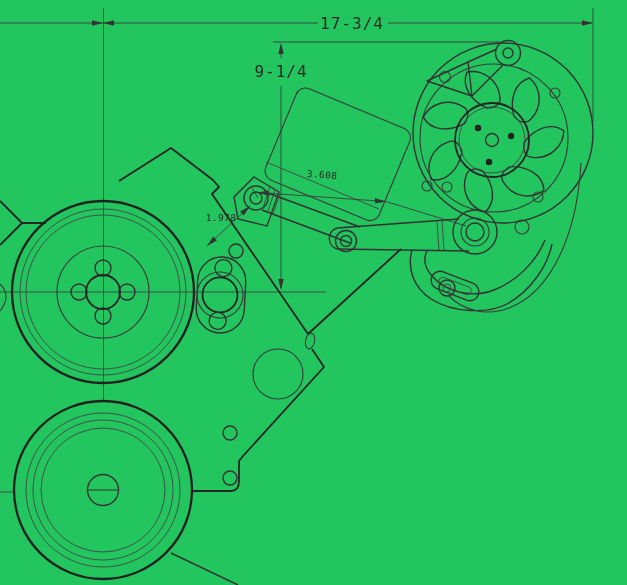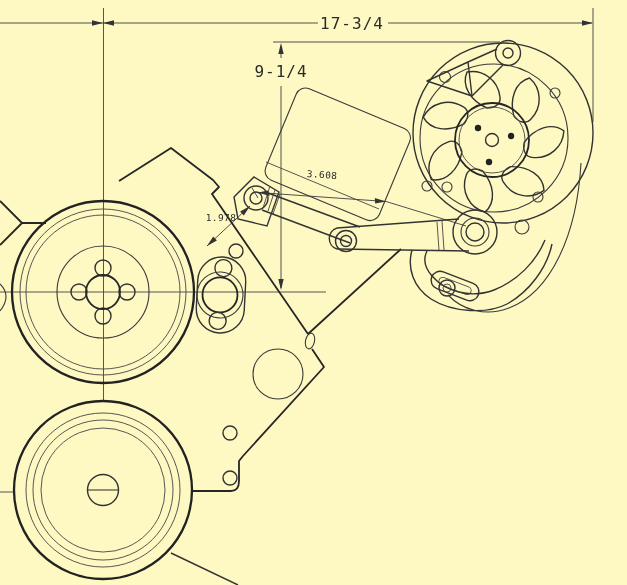--- a/index.html
+++ b/index.html
@@ -1,16 +1,16 @@
 <!DOCTYPE html>
 <html><head>
 <meta charset="utf-8">
 <style>
   html,body{margin:0;padding:0;background:#fff;}
-  .canvas{position:relative;width:627px;height:585px;background:#fef9c3;overflow:hidden;
+  .canvas{position:relative;width:627px;height:585px;background:#22c55e;overflow:hidden;
           font-family:"DejaVu Sans Mono", monospace;}
   svg{position:absolute;left:0;top:0;}
   .ln{fill:none;stroke:#3a3a3a;stroke-width:1.1;}
   .thin{fill:none;stroke:#444;stroke-width:0.9;}
   .med{fill:none;stroke:#333;stroke-width:1.4;}
   .bold{fill:none;stroke:#262626;stroke-width:1.8;stroke-linejoin:round;}
   .xbold{fill:none;stroke:#222;stroke-width:2.3;}
   .dim{fill:none;stroke:#3d3d3d;stroke-width:0.9;}
   .arrow{fill:#333;stroke:none;}
   .dot{fill:#222;stroke:none;}

